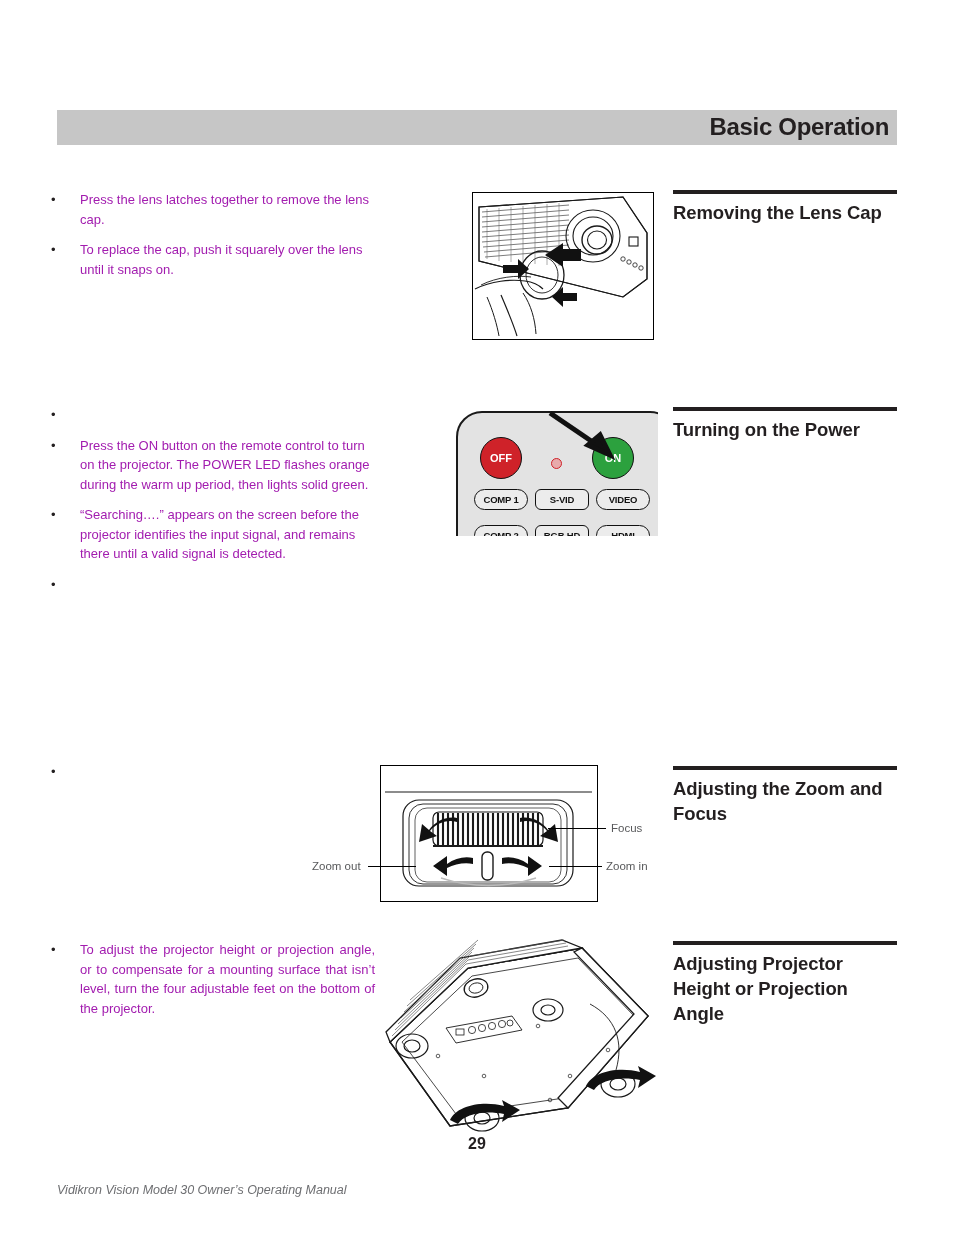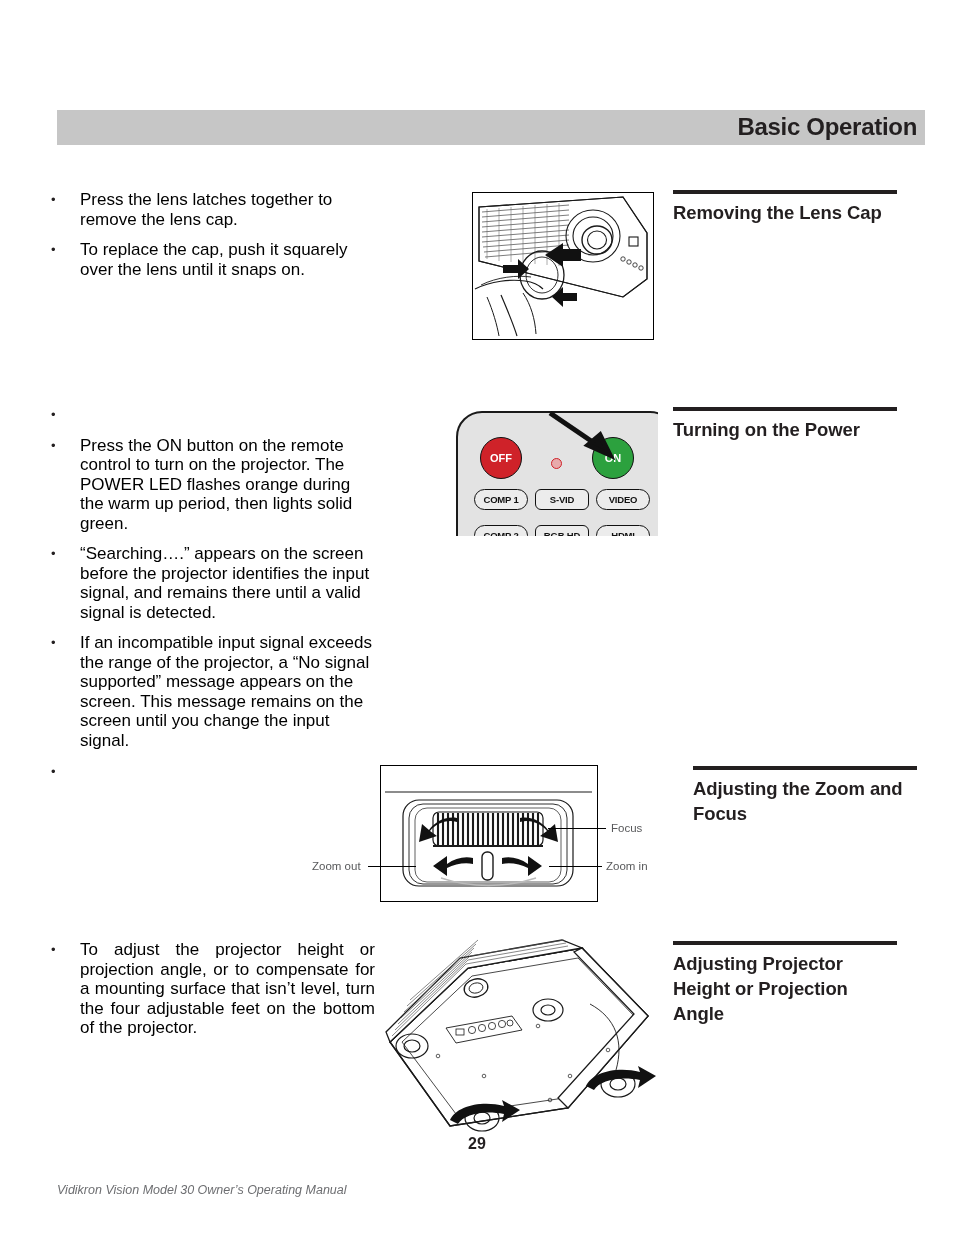--- a/index.html
+++ b/index.html
@@ -17,21 +17,20 @@
   }
 
   
   .header-bar {
     position: absolute;
     left: 57px;
     top: 110px;
     width: 840px;
     height: 35px;
     background: #c6c6c6;
-    padding-left: 28px;
   }
   .header-title {
     position: absolute;
     right: 8px;
     top: 50%;
     transform: translateY(-52%);
     font-size: 24px;
     font-weight: bold;
     letter-spacing: -0.3px;
     color: #231f20;
@@ -54,23 +53,23 @@
     flex: 0 0 35px;
     font-size: 13px;
     line-height: 19.5px;
     text-align: left;
     padding-left: 6px;
     box-sizing: border-box;
     color: #231f20;
   }
   .bullet-text {
     flex: 1 1 auto;
-    font-size: 17px;
+    font-size: 13px;
     line-height: 19.5px;
-    color: #000000;
+    color: #a21caf;
   }
   .bullet-text.justify {
     text-align: justify;
   }
 
   .block-lenscap { top: 190px; }
   .block-power   { top: 405px; }
   .block-zoom    { top: 762px; }
   .block-height  { top: 940px; }
 
@@ -87,21 +86,21 @@
   }
   .side-heading .htext {
     font-size: 18.5px;
     font-weight: bold;
     line-height: 25px;
     color: #231f20;
     letter-spacing: -0.1px;
   }
   .head-lenscap { top: 190px; }
   .head-power   { top: 407px; }
-  .head-zoom    { top: 766px; margin-left: 20px; }
+  .head-zoom    { top: 766px; }
   .head-height  { top: 941px; }
 
   
   .fig-lenscap {
     position: absolute;
     left: 472px;
     top: 192px;
     width: 182px;
     height: 148px;
     border: 1.5px solid #000;
@@ -278,21 +277,20 @@
   <div class="bullet-row">
     <span class="bullet-mark">•</span>
     <span class="bullet-text">Press the ON button on the remote control to turn on the projector. The POWER LED flashes orange during the warm up period, then lights solid green.</span>
   </div>
   <div class="bullet-row">
     <span class="bullet-mark">•</span>
     <span class="bullet-text">“Searching….” appears on the screen before the projector identifies the input signal, and remains there until a valid signal is detected.</span>
   </div>
   <div class="bullet-row">
     <span class="bullet-mark">•</span>
-    <span class="bullet-text">If an incompatible input signal exceeds the range of the projector, a “No signal supported” message appears on the screen. This message remains on the screen until you change the input signal.</span>
   </div>
 </div>
 
 <div class="bullet-block block-zoom">
   <div class="bullet-row">
     <span class="bullet-mark">•</span>
   </div>
 </div>
 
 <div class="bullet-block block-height">

